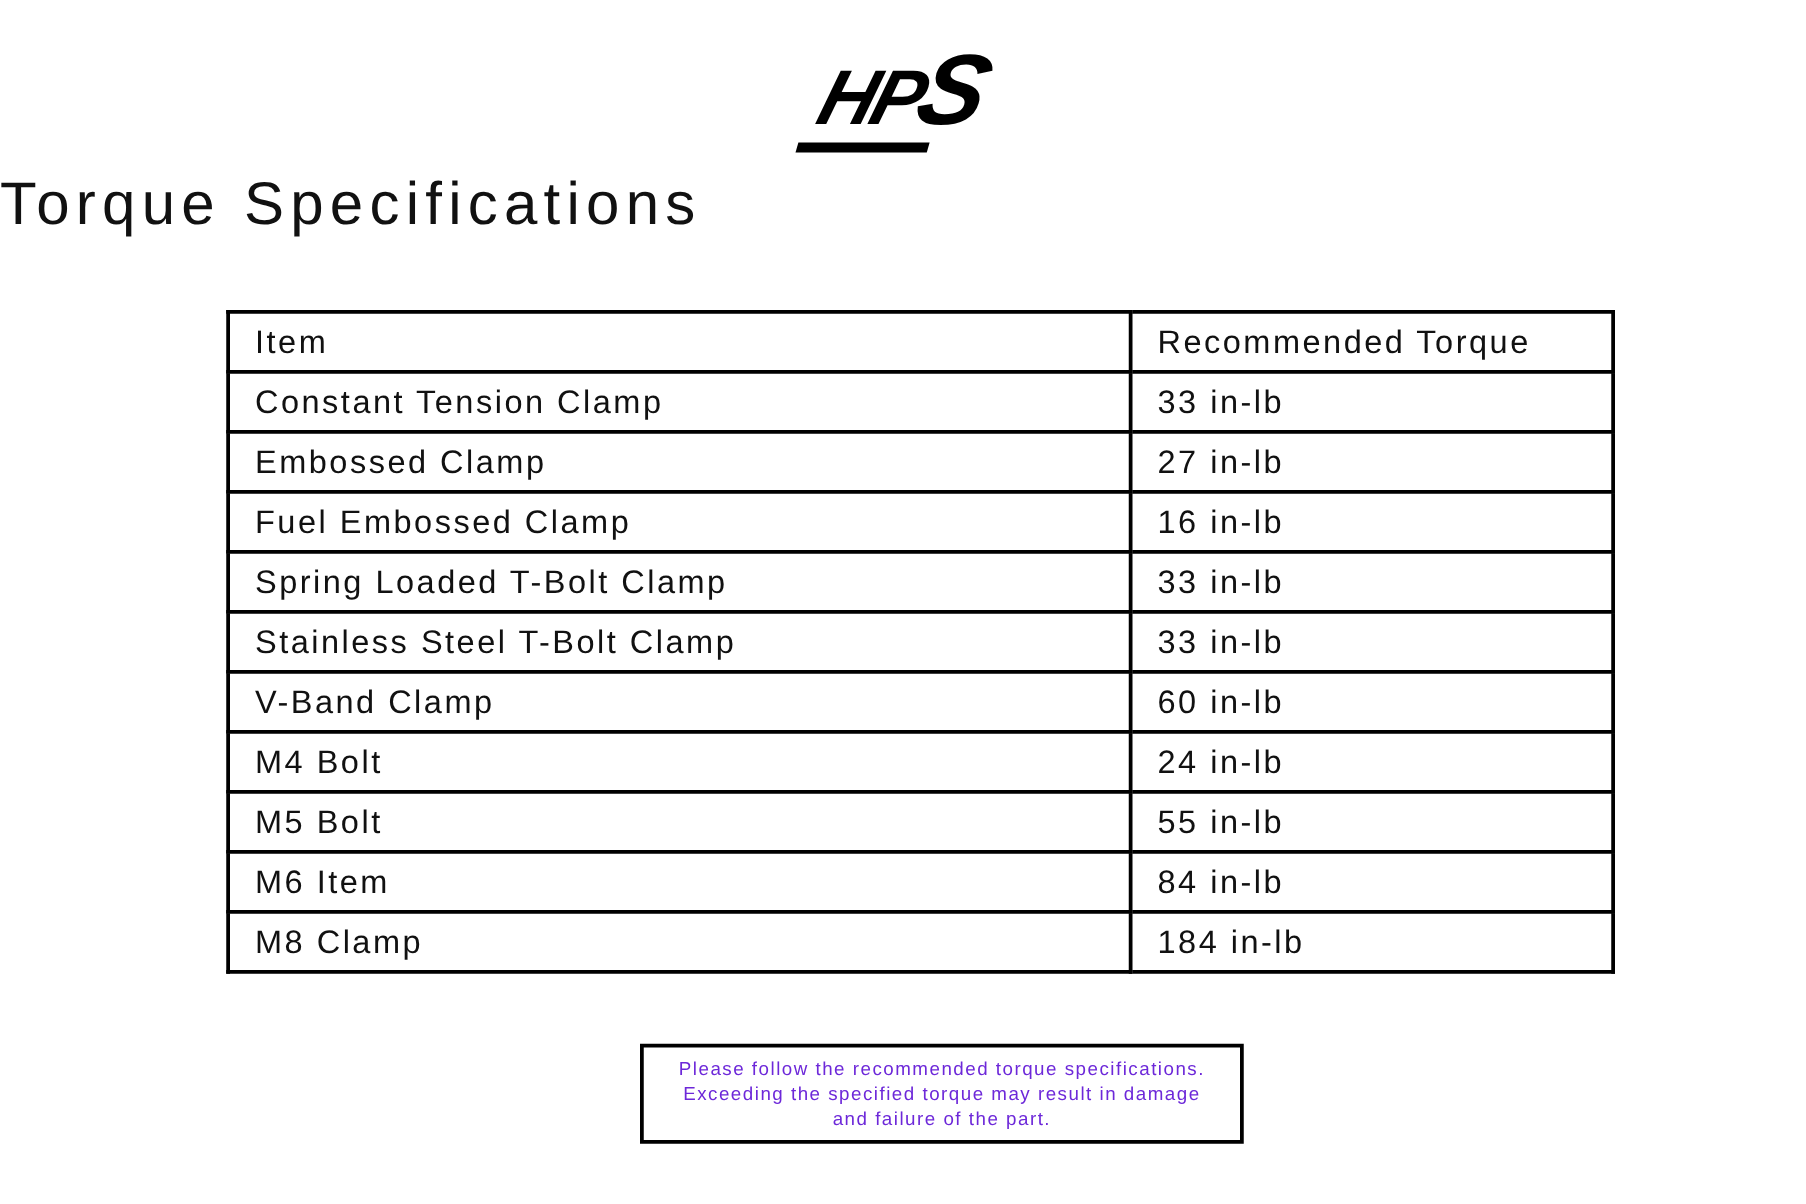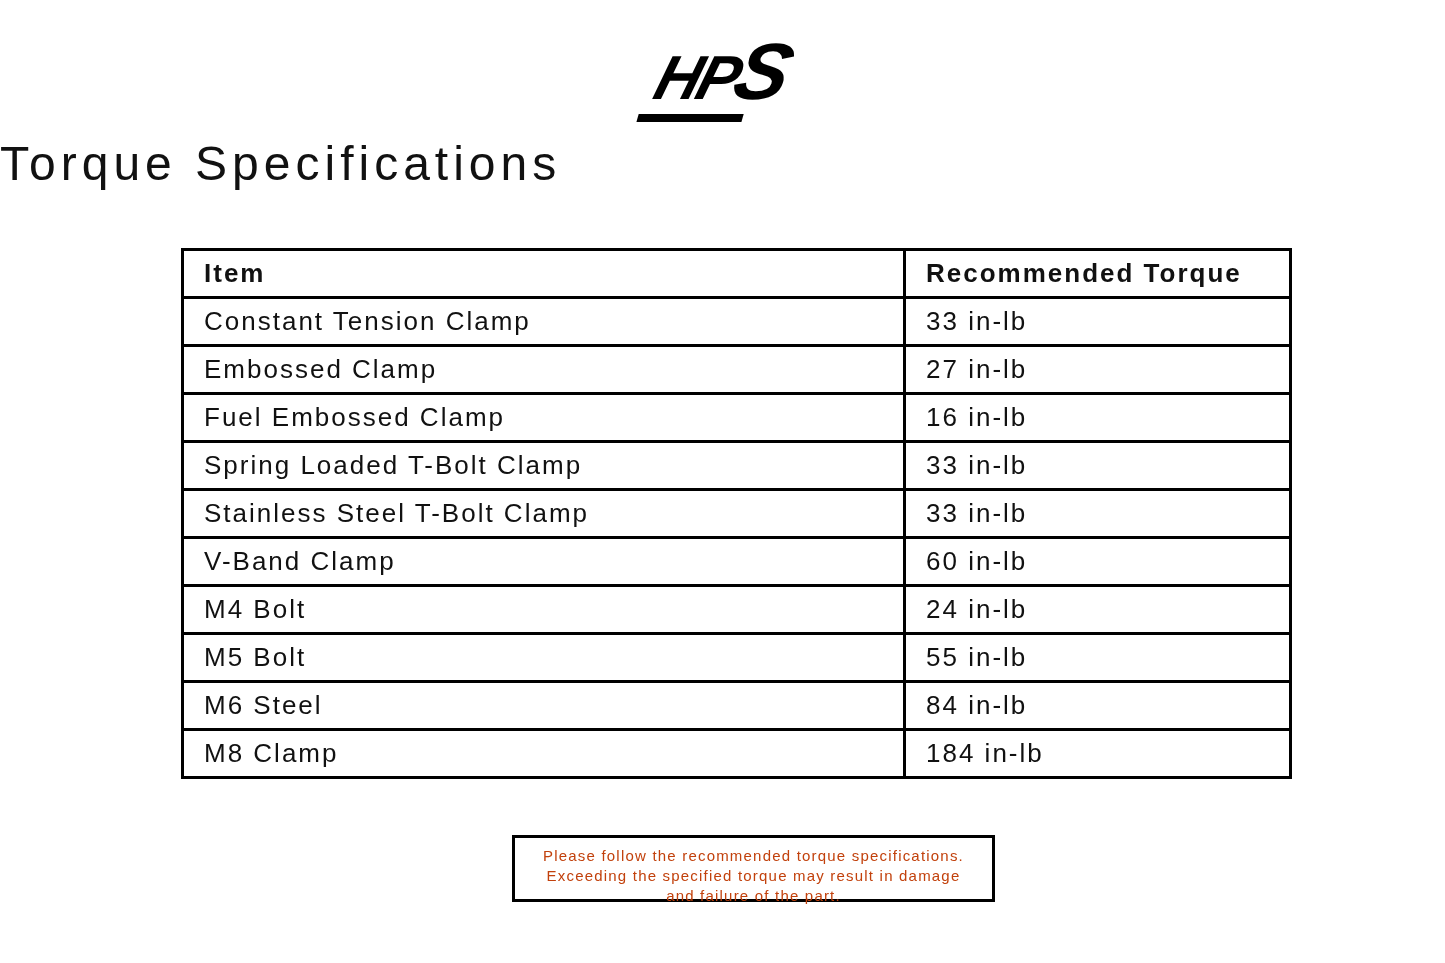--- a/index.html
+++ b/index.html
@@ -72,36 +72,36 @@
     padding: 0 10px 0 20px;
     font-size: 26px;
     letter-spacing: 2px;
     color: #111;
     text-align: left;
     vertical-align: middle;
     white-space: nowrap;
     overflow: hidden;
   }
   table.spec-table th {
-    font-weight: bold;
+    font-weight: normal;
   }
   
   .note {
     position: absolute;
     left: 512px;
     top: 835px;
     width: 483px;
-    height: 67px;
+    height: 80px;
     border: 3px solid #000;
     text-align: center;
     padding-top: 8px;
     font-size: 15px;
     line-height: 20px;
     letter-spacing: 1.2px;
-    color: #c2410c;
+    color: #6d28d9;
   }
 </style>
 </head>
 <body>
 
 <div class="logo">
   <span class="logo-hp">HP</span><span class="logo-s">S</span>
   <div class="logo-underline"></div>
 </div>
 
@@ -145,21 +145,21 @@
       </tr>
       <tr>
         <td>M4 Bolt</td>
         <td>24 in-lb</td>
       </tr>
       <tr>
         <td>M5 Bolt</td>
         <td>55 in-lb</td>
       </tr>
       <tr>
-        <td>M6 Steel</td>
+        <td>M6 Item</td>
         <td>84 in-lb</td>
       </tr>
       <tr>
         <td>M8 Clamp</td>
         <td>184 in-lb</td>
       </tr>
     </tbody>
 </table>
 
 <div class="note">

